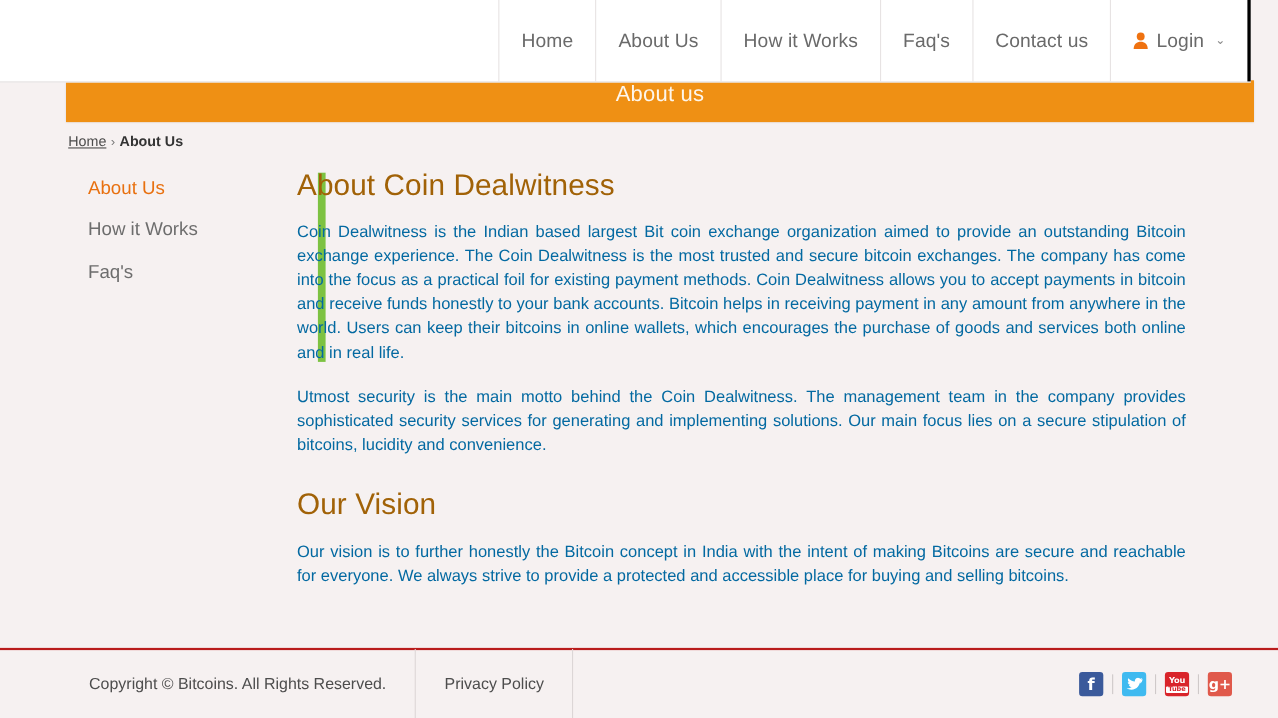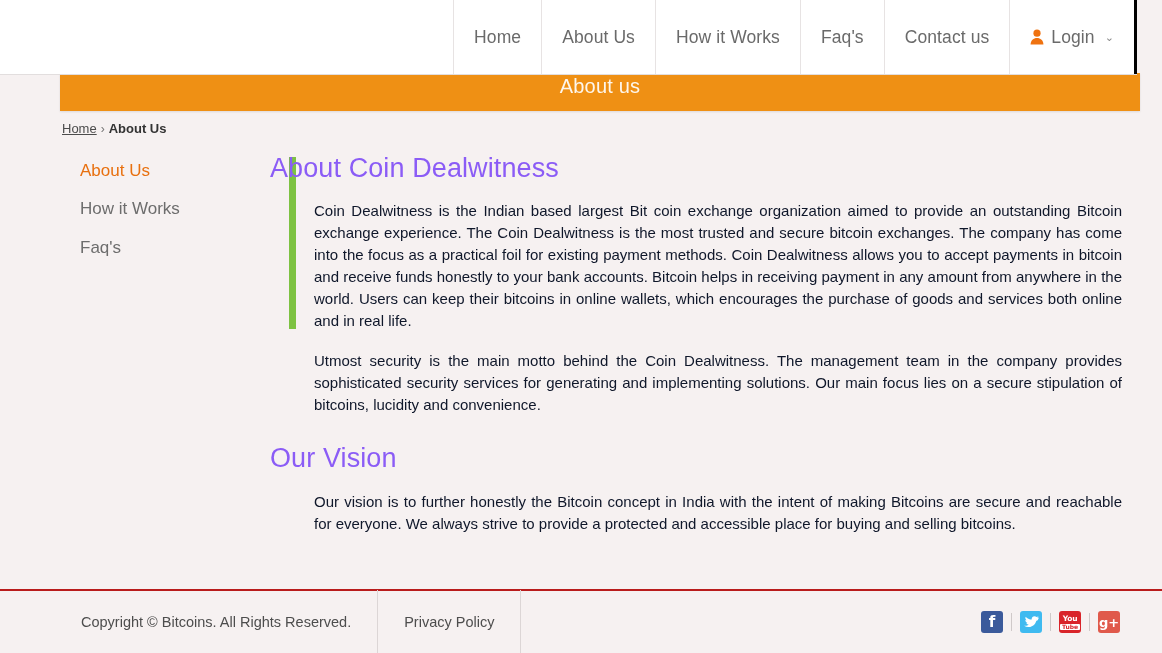--- a/index.html
+++ b/index.html
@@ -214,36 +214,35 @@
 
   .main-col {
     position: absolute;
     top: 0; left: 210px;
     width: 870px;
     padding-left: 0;
   }
 
   .section-title {
     font-size: 27px;
-    color: #8b5cf6;
+    color: #a16207;
     font-weight: normal;
     letter-spacing: 0.1px;
     line-height: 1.2;
     margin-left: 0;
   }
   .section-title.vision { margin-top: 26px; }
 
   .body-para {
     font-size: 15px;
-    color: #0f172a;
+    color: #0369a1;
     line-height: 22px;
     text-align: justify;
     margin-top: 18px;
     width: 808px;
-    margin-left: 44px;
   }
 
   .para-after-title { margin-top: 16px; }
 
   
   .footer {
     position: absolute;
     bottom: 0; left: 0;
     width: 1162px;
     height: 64px;

